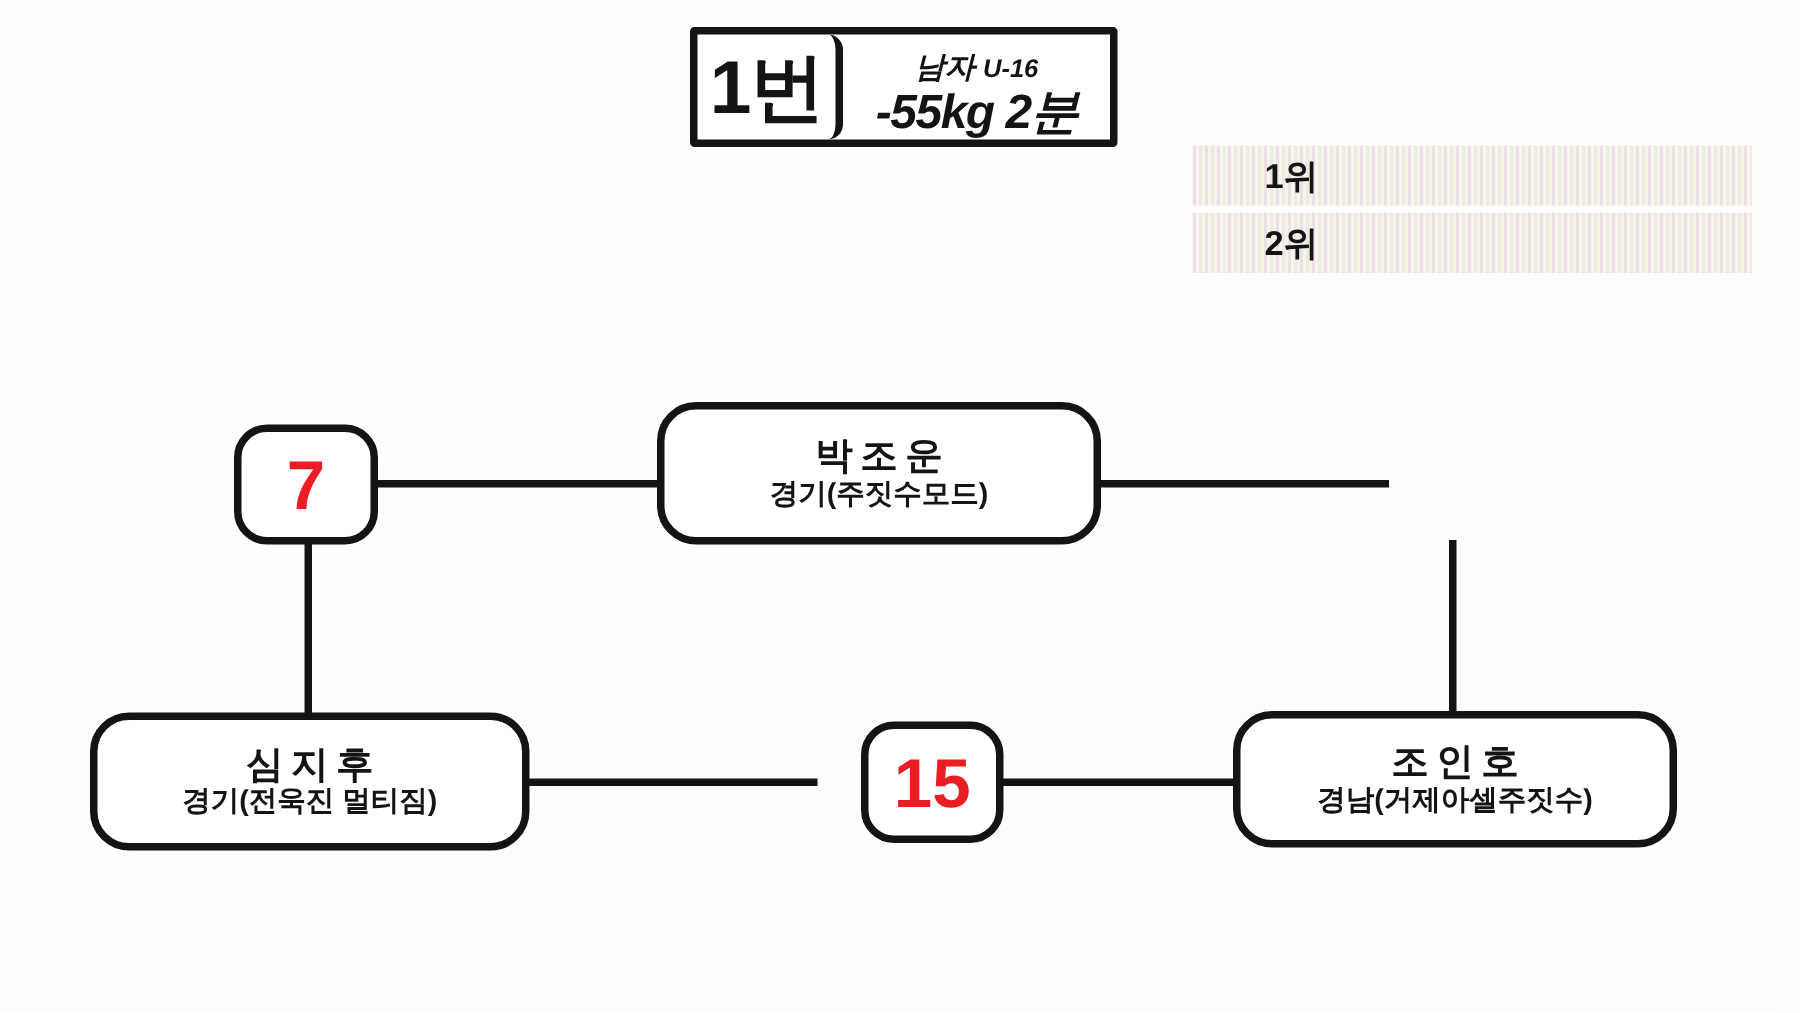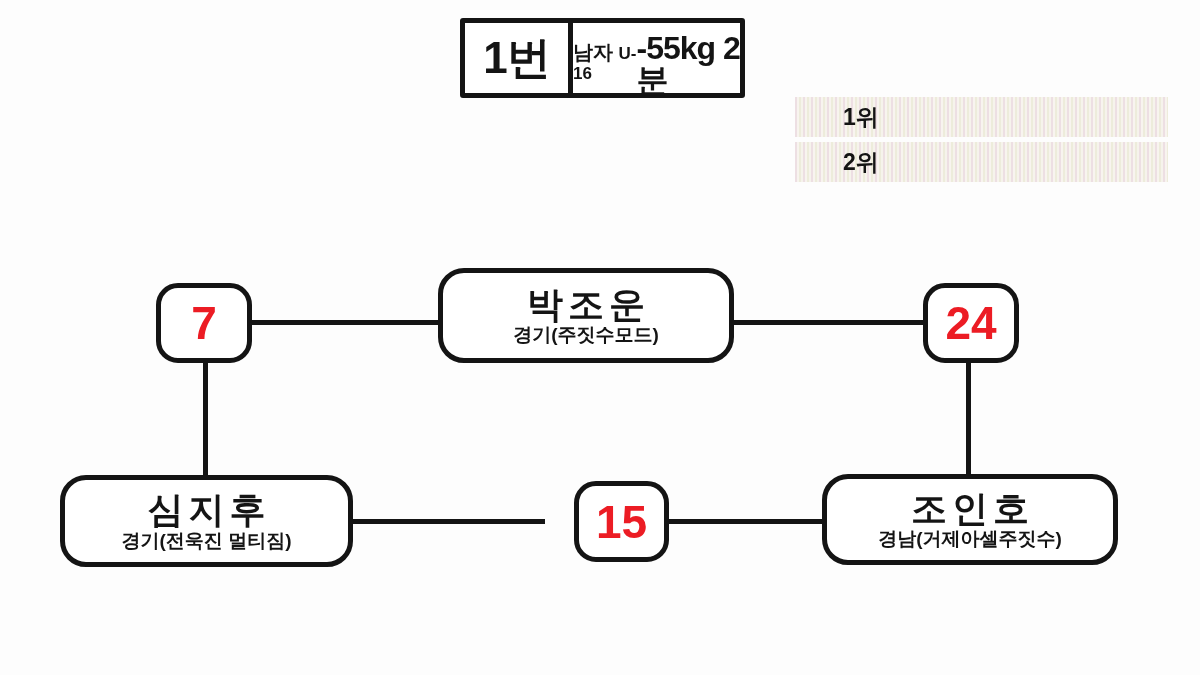--- a/index.html
+++ b/index.html
@@ -23,39 +23,42 @@
     top: 18px;
     width: 285px;
     height: 80px;
     box-sizing: border-box;
     border: 5px solid #141414;
     border-radius: 3px;
     background: #ffffff;
     display: flex;
   }
   .match-header .cell-left {
-    width: 108px;
+    width: 97px;
     box-sizing: border-box;
     border-right: 5px solid #141414;
     display: flex;
     align-items: center;
     justify-content: center;
-    font-size: 44px;
+    font-size: 50px;
     font-weight: bold;
     color: #141414;
     letter-spacing: -1px;
+    border-radius: 10px;
   }
   .match-header .cell-right {
     flex: 1;
     display: flex;
+    flex-direction: column;
     align-items: center;
     justify-content: center;
     color: #141414;
     line-height: 1.0;
     padding-top: 8px;
+    font-style: italic;
   }
   .division-line { font-size: 20px; font-weight: bold; }
   .division-line .sub { font-size: 17px; }
   .weight-line { font-size: 32px; font-weight: bold; margin-top: 3px; letter-spacing: -1px; }
 
   
   .rankings {
     position: absolute;
     left: 795px;
     top: 97px;
@@ -104,21 +107,21 @@
     border: 5px solid #141414;
     border-radius: 26px;
     display: flex;
     flex-direction: column;
     align-items: center;
     justify-content: center;
     color: #141414;
     line-height: 1.05;
   }
   .player-box .name {
-    font-size: 36px;
+    font-size: 25px;
     font-weight: bold;
     letter-spacing: 5px;
     text-indent: 5px;
   }
   .player-box .team {
     font-size: 19px;
     font-weight: bold;
     margin-top: 2px;
     letter-spacing: 0px;
   }
@@ -171,21 +174,20 @@
   </div>
 
   <div class="line line-h1"></div>
   <div class="line line-h2"></div>
   <div class="line line-v1"></div>
   <div class="line line-v2"></div>
   <div class="line line-h3"></div>
   <div class="line line-h4"></div>
 
   <div class="num-box num-left">7</div>
-  <div class="num-box num-right">24</div>
   <div class="num-box num-center">15</div>
 
   <div class="player-box box-top">
     <div class="name">박조운</div>
     <div class="team">경기(주짓수모드)</div>
   </div>
 
   <div class="player-box box-bottom-left">
     <div class="name">심지후</div>
     <div class="team">경기(전욱진 멀티짐)</div>

